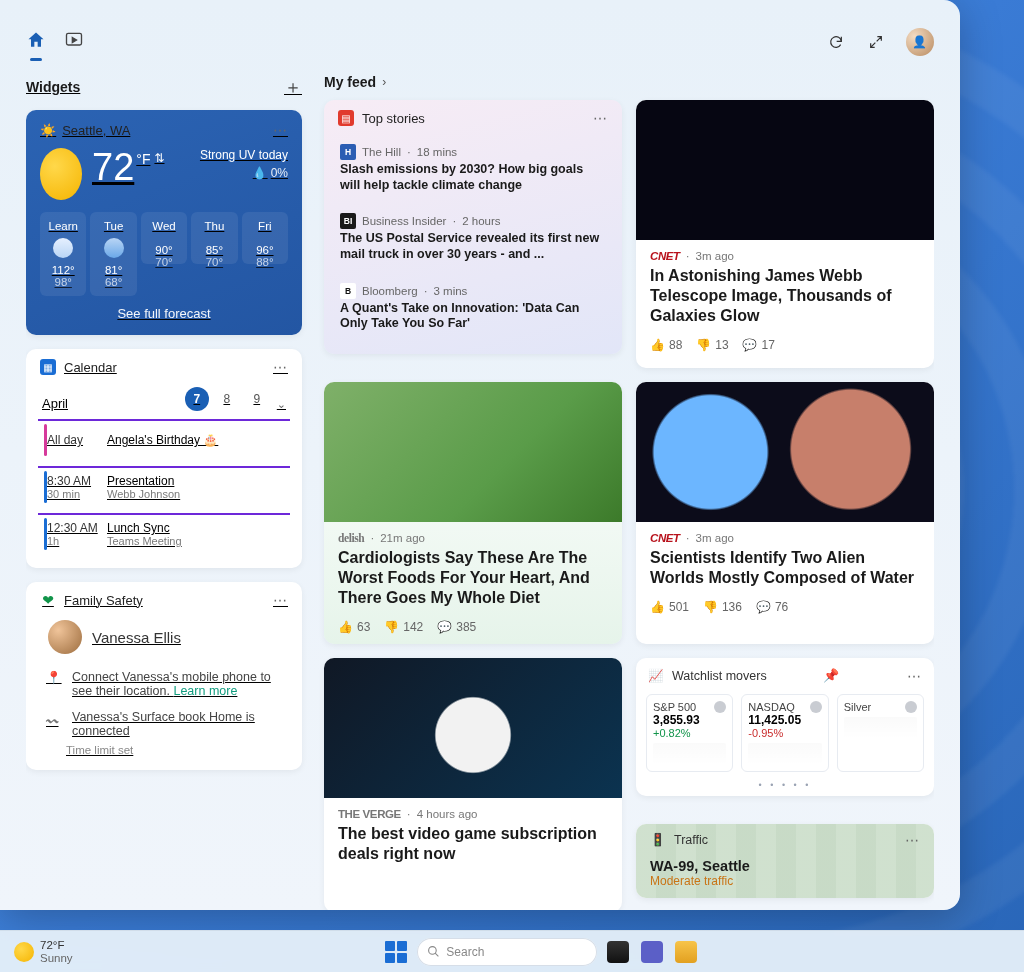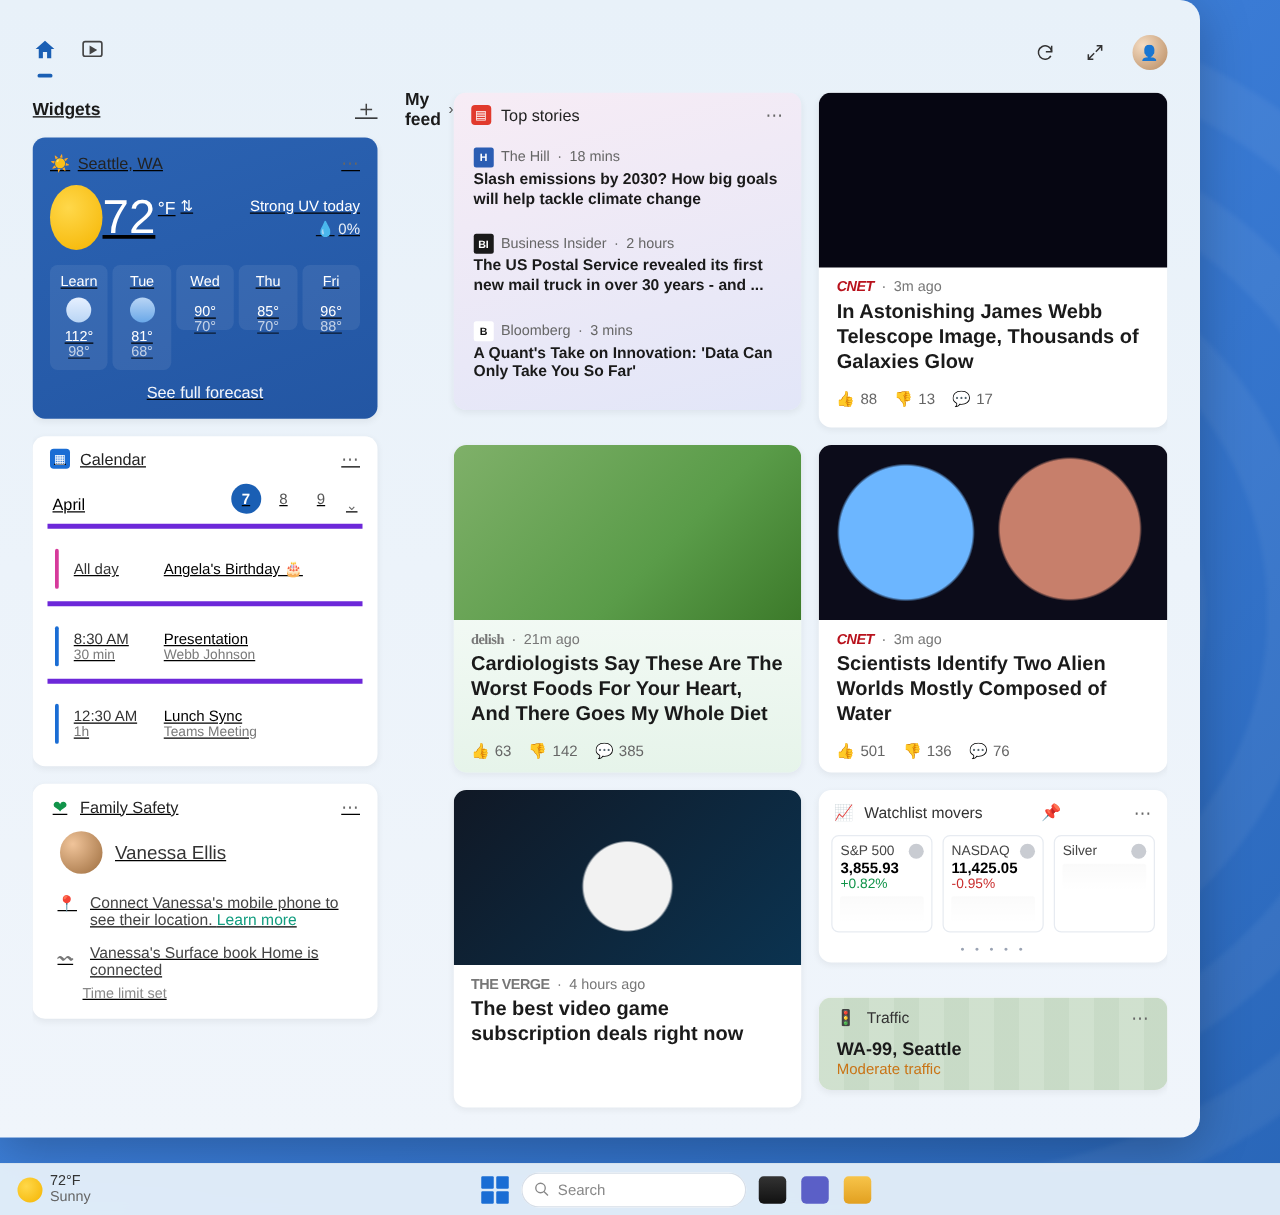--- a/index.html
+++ b/index.html
@@ -13,55 +13,55 @@
 .topbar { display: flex; align-items: center; height: 28px; margin-bottom: 18px; }
 .top-tabs { display: flex; gap: 18px; }
 .top-tab { color: #1a5fb4; cursor: pointer; position: relative; }
 .top-tab.active::after { content: ""; position: absolute; left: 4px; right: 4px; bottom: -7px; height: 3px; background: #1a5fb4; border-radius: 2px; }
 .top-right { margin-left: auto; display: flex; gap: 20px; align-items: center; }
 .icon-btn { width: 20px; height: 20px; display: flex; align-items: center; justify-content: center; color: #3a3a3a; cursor: pointer; }
 .avatar { width: 28px; height: 28px; border-radius: 50%; background: radial-gradient(circle at 30% 30%, #f4dcc3, #b88a5f); display: flex; align-items: center; justify-content: center; font-size: 12px; color: #4a3220; }
 
 .body-cols { display: flex; gap: 22px; flex: 1; overflow: hidden; }
 .left-col { width: 276px; display: flex; flex-direction: column; text-decoration: underline; }
-.right-col { flex: 1; display: flex; }
+.right-col { flex: 1; display: flex; flex-direction: column; }
 
 .col-head { display: flex; align-items: center; height: 26px; margin-bottom: 10px; }
 .col-title { font-size: 14px; font-weight: 600; color: #1a1a1a; }
 .chev { margin-left: 6px; font-size: 12px; color: #555; }
 .add-btn { margin-left: auto; color: #444; font-size: 18px; cursor: pointer; }
 
 .card { background: #fff; border-radius: 10px; box-shadow: 0 2px 6px rgba(0,0,0,0.06); margin-bottom: 14px; }
 .card-head { display: flex; align-items: center; padding: 10px 14px 4px 14px; font-size: 13px; color: #222; }
 .card-icon { width: 16px; height: 16px; margin-right: 8px; border-radius: 3px; display: flex; align-items: center; justify-content: center; font-size: 10px; color: #fff; }
 .more { margin-left: auto; color: #666; cursor: pointer; font-size: 14px; letter-spacing: 1px; }
 
 
 .weather { background: linear-gradient(160deg, #2b63b3 0%, #2356a3 100%); color: #fff; padding: 12px 14px 12px 14px; }
 .weather .card-head { padding: 0 0 4px 0; }
-.wx-main { display: flex; align-items: center; padding: 6px 0 8px 0; }
+.wx-main { display: flex; align-items: flex-start; gap: 10px; padding: 6px 0 8px 0; }
 .sun { width: 42px; height: 52px; border-radius: 50%; background: radial-gradient(circle at 35% 35%, #ffd84a, #f5b400); }
 .wx-temp { font-size: 38px; font-weight: 200; display: flex; align-items: flex-start; line-height: 1; }
 .wx-unit { font-size: 14px; margin-top: 4px; margin-left: 2px; }
 .wx-right { margin-left: auto; font-size: 12px; text-align: right; }
 .wx-humid { display: flex; align-items: center; justify-content: flex-end; gap: 3px; margin-top: 4px; opacity: 0.9; }
 .wx-days { display: flex; gap: 4px; margin-top: 4px; }
 .wx-day { flex: 1; background: rgba(255,255,255,0.08); border-radius: 6px; padding: 8px 2px; display: flex; flex-direction: column; align-items: center; font-size: 11.5px; }
 .wx-day .d-icon { width: 20px; height: 20px; border-radius: 50%; background: radial-gradient(circle at 35% 35%, #ffd84a, #f5b400); margin: 6px 0; }
 .wx-day.cloud .d-icon { background: linear-gradient(#e6f0ff,#b9d5f5); }
 .wx-day.rain .d-icon { background: linear-gradient(#b9d5f5,#6aa8e8); }
 .wx-link { text-align: center; font-size: 13px; padding: 10px 0 2px 0; opacity: 0.95; cursor: pointer; }
 
 
 .cal-body { padding: 4px 12px 8px 12px; }
 .cal-month-row { display: flex; align-items: flex-end; padding: 4px 4px 8px 4px; font-size: 13px; }
 .cal-days { margin-left: auto; display: flex; gap: 6px; align-items: center; }
 .cal-d { width: 24px; height: 24px; border-radius: 50%; display: flex; align-items: center; justify-content: center; font-size: 12px; color: #555; cursor: pointer; }
 .cal-d.today { background: #1a5fb4; color: #fff; font-weight: 600; }
-.cal-ev { border-top: 4px solid #6d28d9; padding: 16px 6px 10px 6px; display: flex; align-items: center; gap: 12px; font-size: 12px; }
+.cal-ev { border-top: 2px solid #6d28d9; padding: 3px 6px 10px 6px; display: flex; align-items: center; gap: 0; font-size: 12px; }
 .cal-bar { width: 3px; height: 32px; border-radius: 2px; }
 .cal-time { width: 60px; color: #333; }
 .cal-time .sub { color: #7a7a7a; font-size: 11px; }
 .cal-desc .sub { color: #7a7a7a; font-size: 11px; }
 
 
 .fam { padding-bottom: 8px; }
 .fam-body { padding: 2px 14px 6px 14px; font-size: 12.5px; color: #333; }
 .fam-person { display: flex; align-items: center; gap: 10px; padding: 6px 0 10px 8px; }
 .fam-avatar { width: 34px; height: 34px; border-radius: 50%; background: radial-gradient(circle at 30% 30%, #f0c49a, #9c6c3d); }

